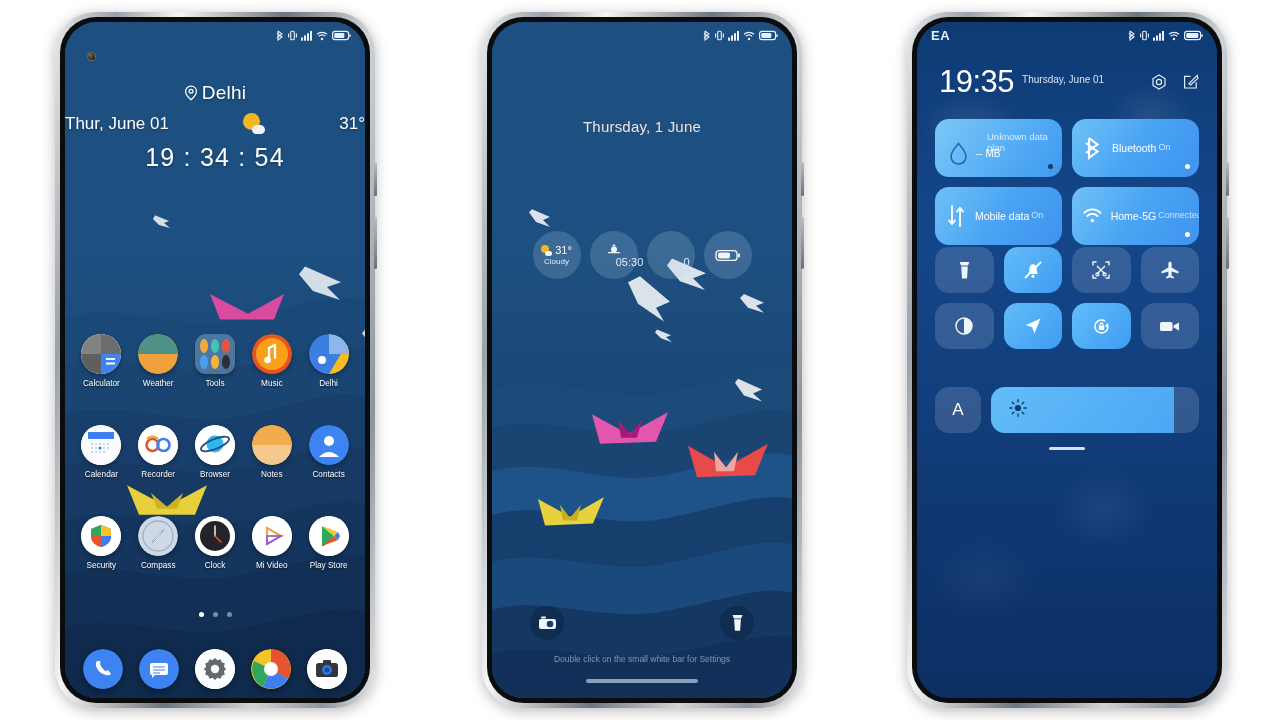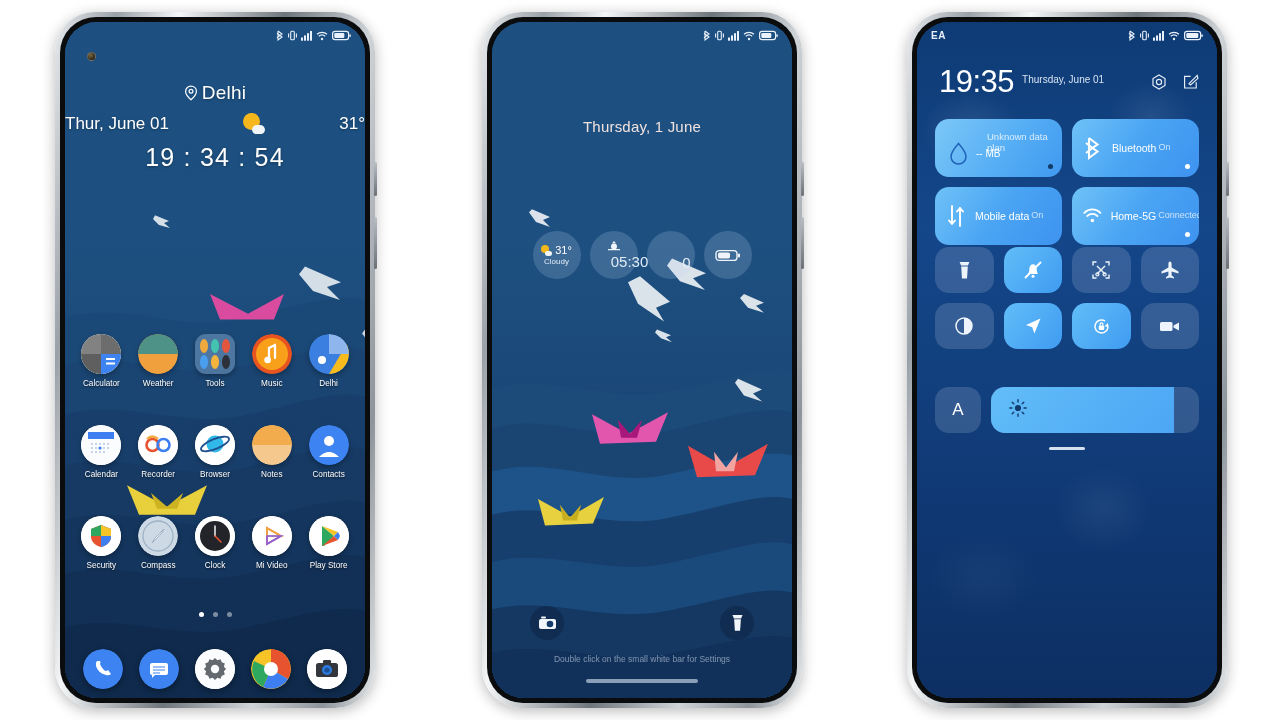--- a/index.html
+++ b/index.html
@@ -19,21 +19,21 @@
     background:linear-gradient(180deg,#b9bfc4,#6b7176); }
 
   
   .wall { position:absolute; inset:0; overflow:hidden;
     background:linear-gradient(180deg,#1d5081 0%,#1d5081 30%,#1c4c7c 45%,#194473 62%,#143a66 78%,#10305a 100%); }
   .wall svg { position:absolute; inset:0; width:100%; height:100%; display:block; }
 
   
   .statusbar { position:absolute; top:0; left:0; right:0; height:26px; display:flex;
     align-items:center; justify-content:space-between; padding:0 14px; z-index:40; }
-  .sb-left { font-size:10px; color:#e6eefa; letter-spacing:.6px; font-weight:bold; }
+  .sb-left { font-size:13px; color:#e6eefa; letter-spacing:.6px; font-weight:bold; }
   .sb-right { display:flex; align-items:center; gap:4px; }
   .sb-right svg { display:block; }
   .punch { position:absolute; top:30px; left:22px; width:9px; height:9px; border-radius:50%;
     background:radial-gradient(circle at 35% 32%,#7d6a3c 0%,#3c3424 55%,#15110a 100%);
     border:1px solid rgba(200,200,200,.35); z-index:45; }
 
   
   .hs-weather { position:absolute; top:60px; left:0; right:0; text-align:center; z-index:20;
     color:#fff; text-shadow:0 1px 3px rgba(0,0,0,.35); }
   .hs-city { font-size:19px; display:flex; align-items:center; justify-content:center; gap:4px;
@@ -68,21 +68,21 @@
     font-size:15px; color:#f2e2de; z-index:20; letter-spacing:.2px; }
   .lk-time { position:absolute; top:115px; left:0; right:0; text-align:center;
     font-size:62px; color:#f6ddd6; z-index:20; letter-spacing:-1px; line-height:1.15; font-weight:400; }
   .lk-pills { position:absolute; top:209px; left:0; right:0; z-index:20; display:flex;
     justify-content:center; gap:9px; }
   .pill { width:48px; height:48px; border-radius:50%; background:rgba(190,215,240,.20);
     display:flex; flex-direction:column; align-items:center; justify-content:center; gap:1px;
     color:#fff; }
   .pill .r1 { display:flex; align-items:center; gap:3px; font-size:11px; }
   .pill .r2 { font-size:8px; color:#e2ecf6; }
-  .pill .r2.big { font-size:15px;padding-left:32px; }
+  .pill .r2.big { font-size:11px;padding-left:32px; }
   .mini-sun { width:11px; height:11px; position:relative; display:inline-block; }
   .mini-sun .s { position:absolute; left:0; top:0; width:8px; height:8px; border-radius:50%; background:#f6b71c; }
   .mini-sun .c { position:absolute; right:0; bottom:0; width:7px; height:5px; border-radius:4px; background:#f2f5f7; }
   .lk-shortcuts { position:absolute; bottom:58px; left:0; right:0; display:flex;
     justify-content:space-between; padding:0 38px; z-index:20; }
   .sc { width:34px; height:34px; border-radius:50%; background:rgba(10,32,62,.45);
     display:flex; align-items:center; justify-content:center; }
   .lk-hint { position:absolute; bottom:34px; left:0; right:0; text-align:center;
     font-size:8.5px; color:rgba(214,228,243,.55); z-index:20; }
   .home-ind { position:absolute; bottom:15px; left:50%; transform:translateX(-50%);

